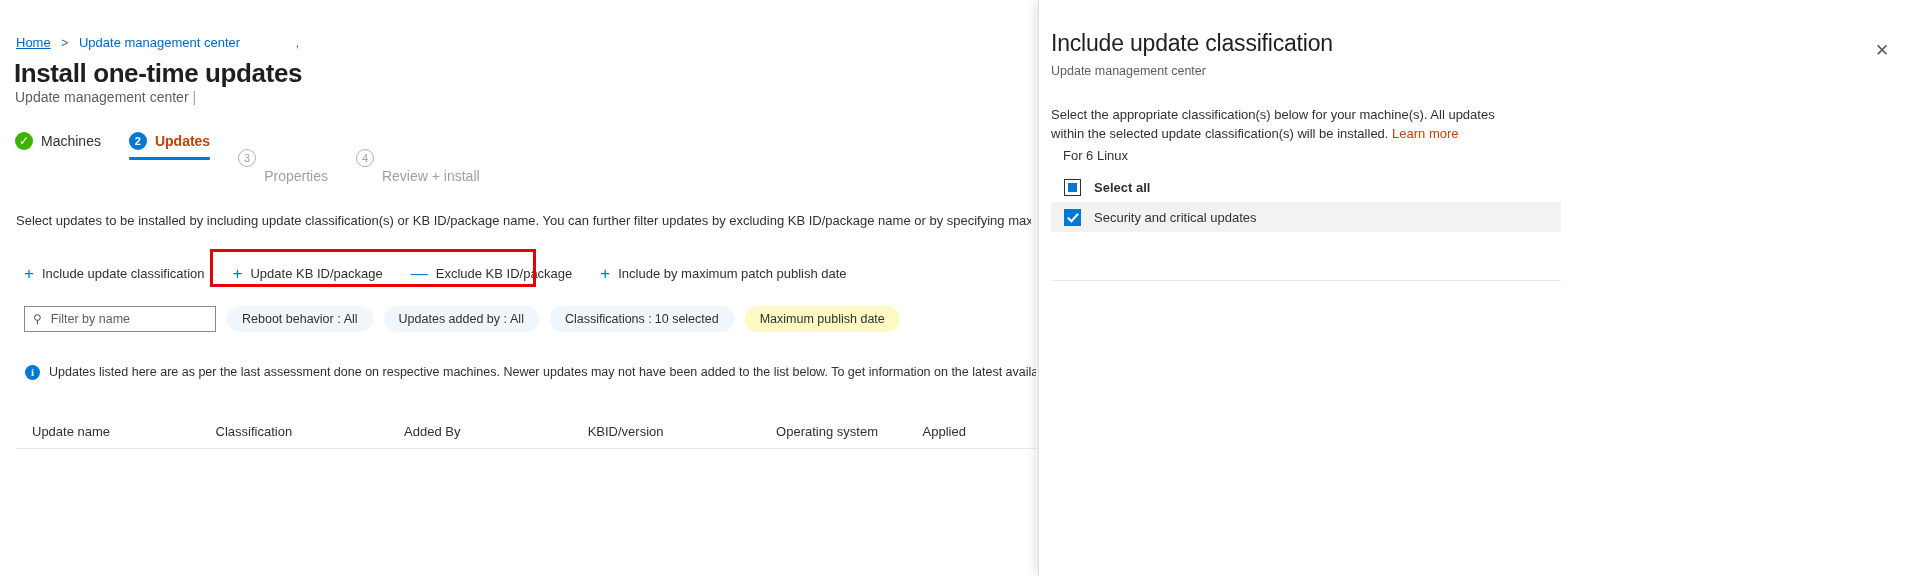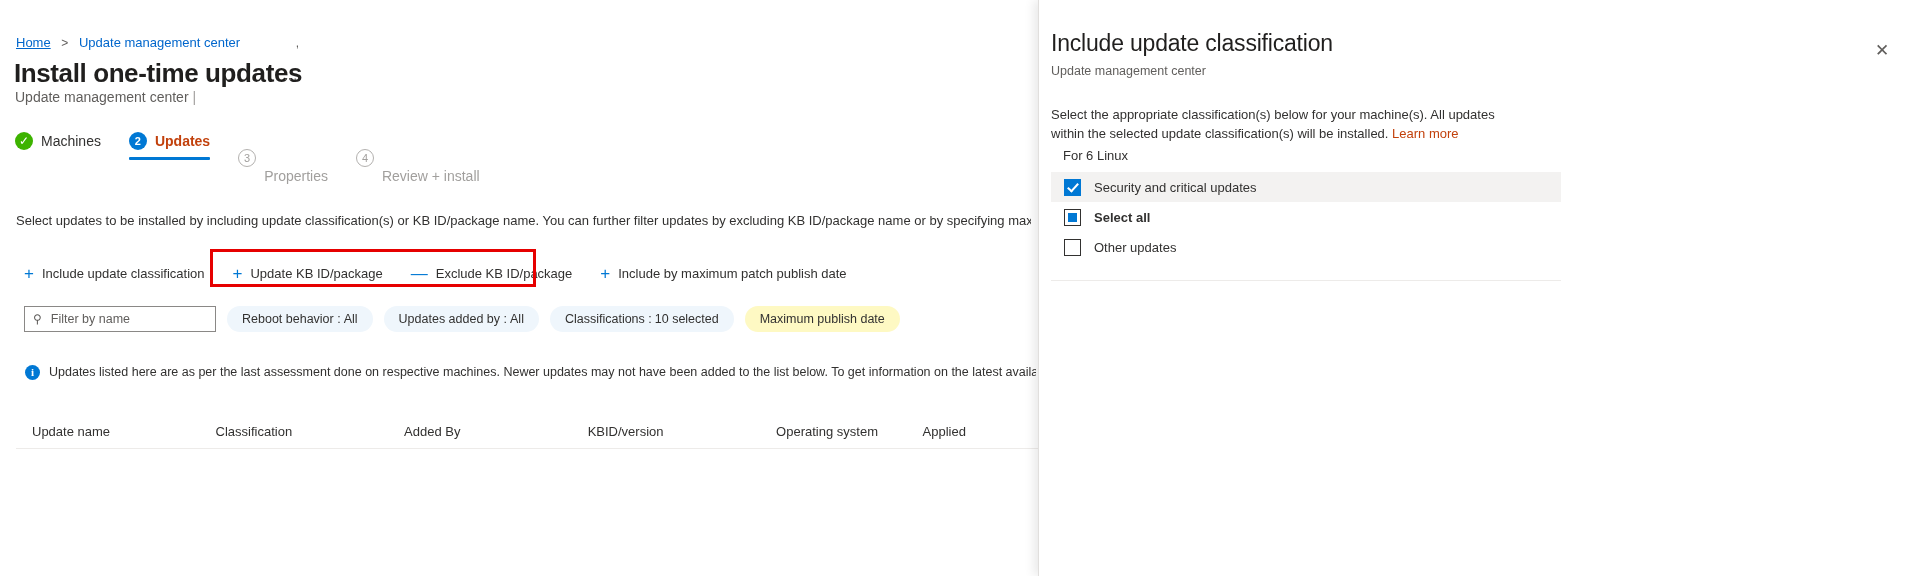--- a/index.html
+++ b/index.html
@@ -342,30 +342,26 @@
     <div class="panel-subtitle">Update management center</div>
     <div class="panel-close">✕</div>
 
     <div class="panel-desc">
       <span>Select the appropriate classification(s) below for your machine(s). All updates within the selected update classification(s) will be installed. </span><a>Learn more</a>
     </div>
 
     <div class="panel-group-label">For 6 Linux</div>
 
     <div class="check-list">
+      <div class="check-row head">
+        <span class="cbox indeterminate"></span>
+        <span class="check-label">Select all</span>
+      </div>
       <div class="check-row selected">
         <span class="cbox checked"></span>
         <span class="check-label">Security and critical updates</span>
       </div>
-      <div class="check-row head">
-        <span class="cbox indeterminate"></span>
-        <span class="check-label">Select all</span>
-      </div>
-      <div class="check-row">
-        <span class="cbox"></span>
-        <span class="check-label">Other updates</span>
-      </div>
     </div>
 
     <div class="panel-divider"></div>
   </div>
 
 </div>
 
 </body></html>

